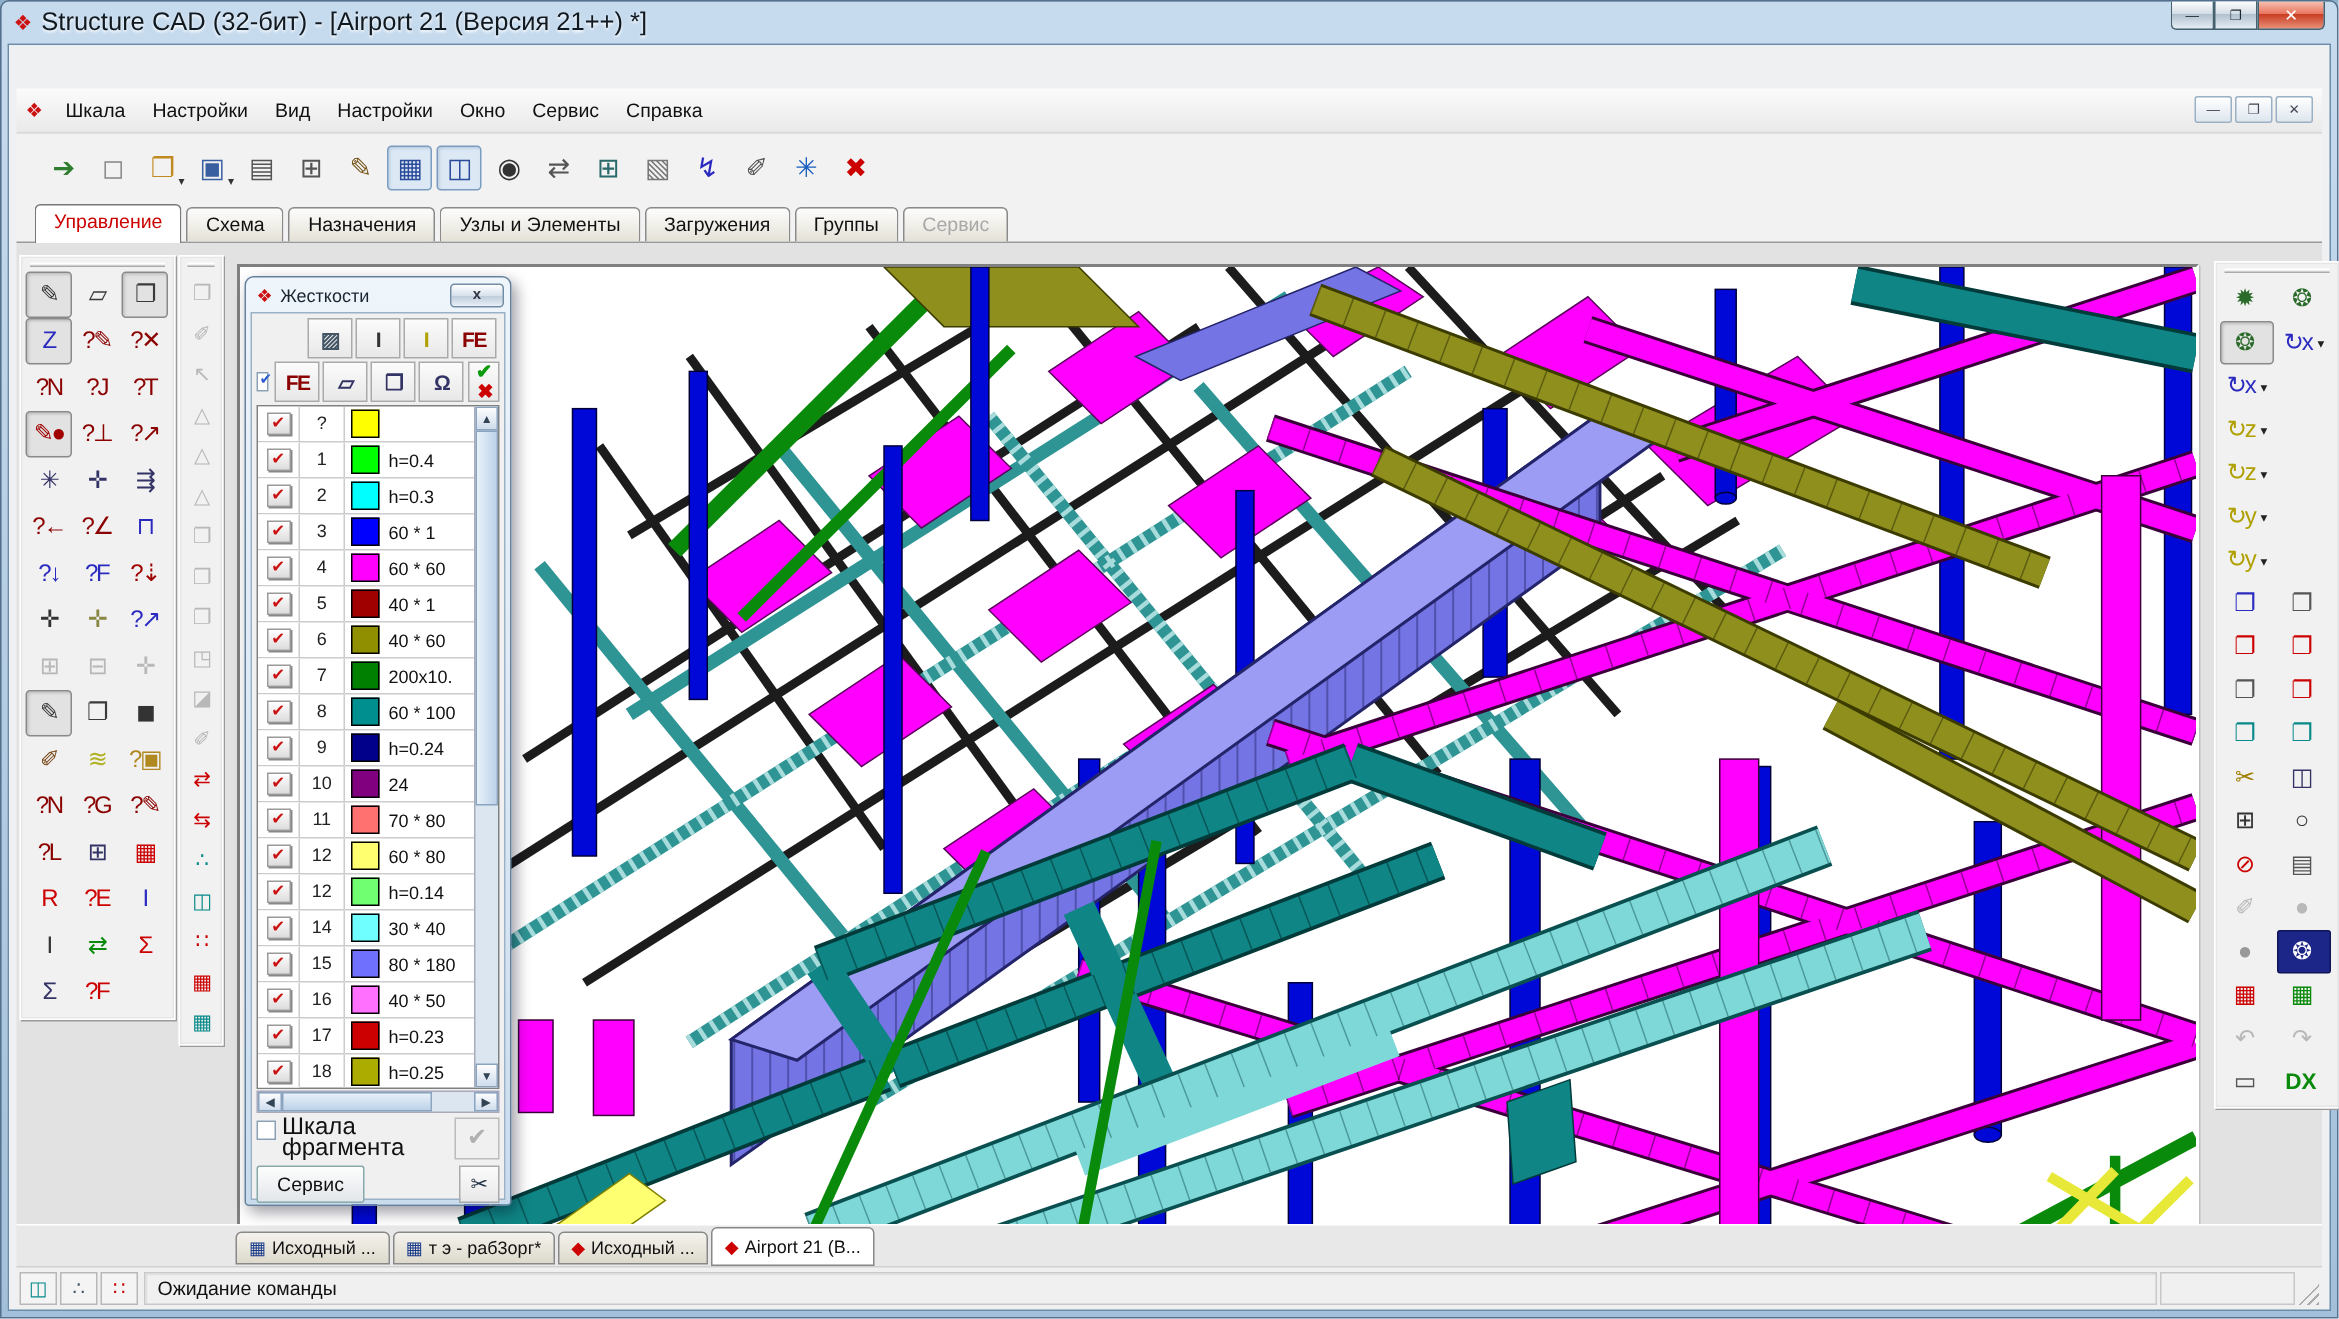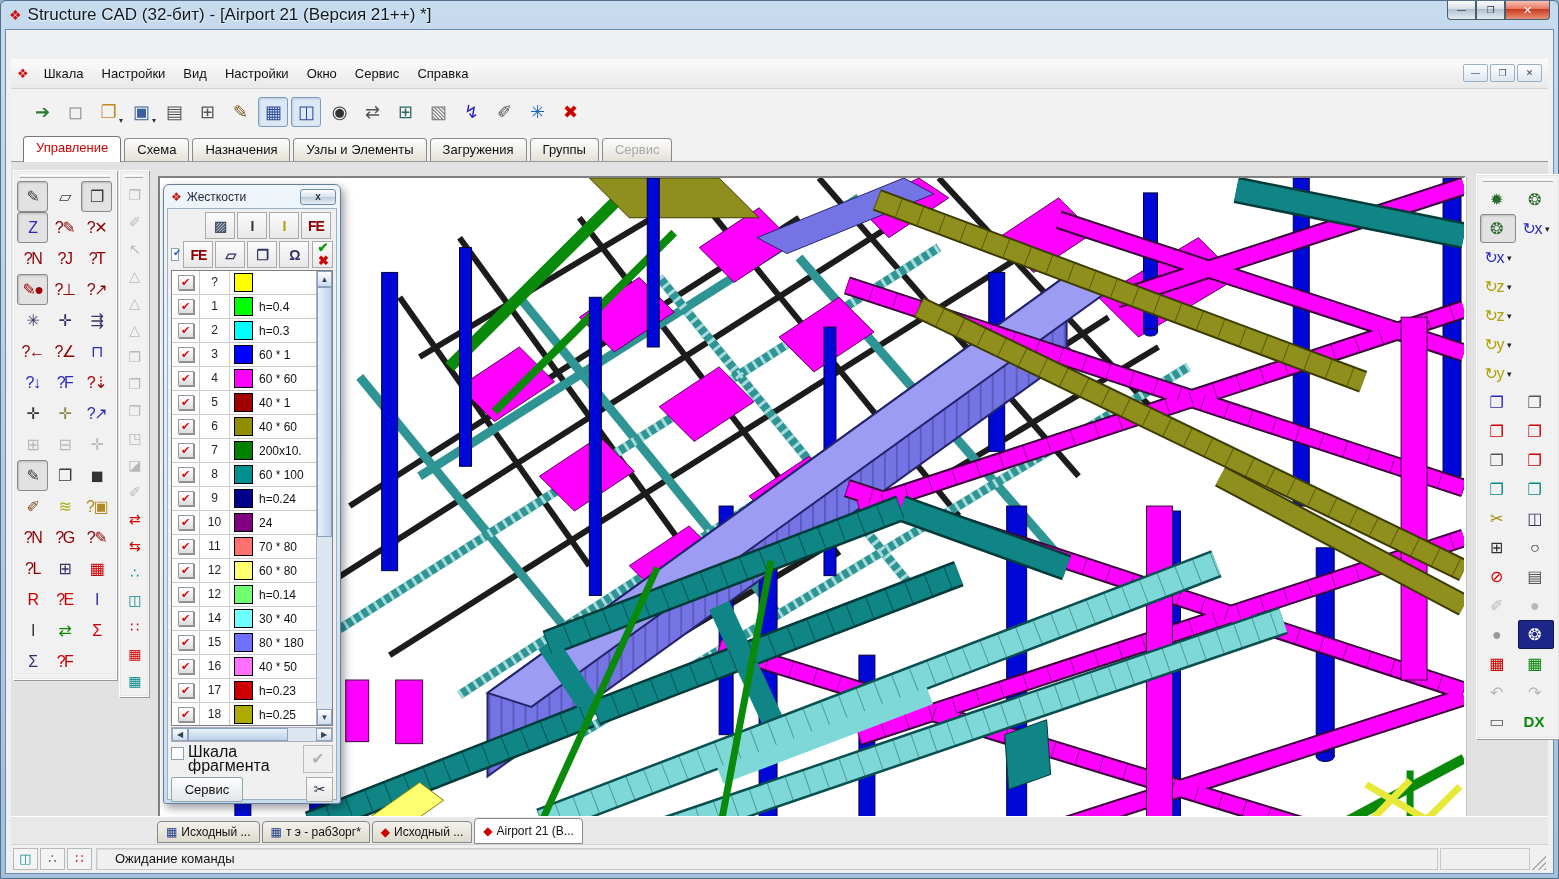--- a/index.html
+++ b/index.html
@@ -100,21 +100,21 @@
 #scissors-btn{margin-left:auto;width:27px;height:25px;border:1px solid #aaa;background:linear-gradient(#fbfbfb,#e8e8e8);font-size:14px;color:#234;text-align:center;line-height:23px;}
 
 #doctabs{position:absolute;left:5px;right:5px;bottom:29px;height:28px;background:#e8e8e8;border-top:1px solid #fff;display:flex;align-items:flex-end;padding-left:146px;}
 .dtab{height:22px;display:flex;align-items:center;gap:4px;padding:0 8px;border:1px solid #888;border-radius:4px 4px 0 0;background:linear-gradient(#f4f2ec,#ddd9cc);font-size:12px;color:#111;margin-right:2px;margin-bottom:1px;}
 .dtab .dicon{font-size:12px;}
 .dtab.active{height:26px;background:#fff;margin-bottom:0;}
 
 #statusbar{position:absolute;left:5px;right:5px;bottom:1px;height:28px;background:#f0f0f0;border-top:1px solid #d0d0d0;display:flex;align-items:center;padding:2px 2px;}
 .stbtn{width:25px;height:22px;border:1px solid #b8b8b8;background:#f4f4f4;display:flex;align-items:center;justify-content:center;margin-right:2px;}
 .stbtn .glyph{font-size:13px;}
-#st-msg{flex:1;height:22px;border:1px solid #c8c8c8;box-shadow:inset 1px 1px 1px #ddd;font-size:13px;color:#111;display:flex;align-items:center;padding-left:18px;margin:0 2px;}
+#st-msg{flex:1;height:22px;border:1px solid #c8c8c8;box-shadow:inset 1px 1px 1px #ddd;font-size:13px;color:#111;display:flex;align-items:center;padding-left:8px;margin:0 2px;}
 #st-counts{width:430px;height:22px;border:1px solid #c8c8c8;font-size:13px;color:#111;display:flex;align-items:center;justify-content:center;margin-right:2px;}
 #st-extra{width:90px;height:22px;border:1px solid #c8c8c8;margin-right:2px;}
 #grip{width:14px;height:14px;align-self:flex-end;background:
  linear-gradient(135deg,transparent 50%,#aaa 50%,#aaa 57%,transparent 57%,transparent 71%,#aaa 71%,#aaa 78%,transparent 78%,transparent 92%,#aaa 92%);}
 </style>
 </head>
 <body>
 
 <div id="window">
   <div id="titlebar">

